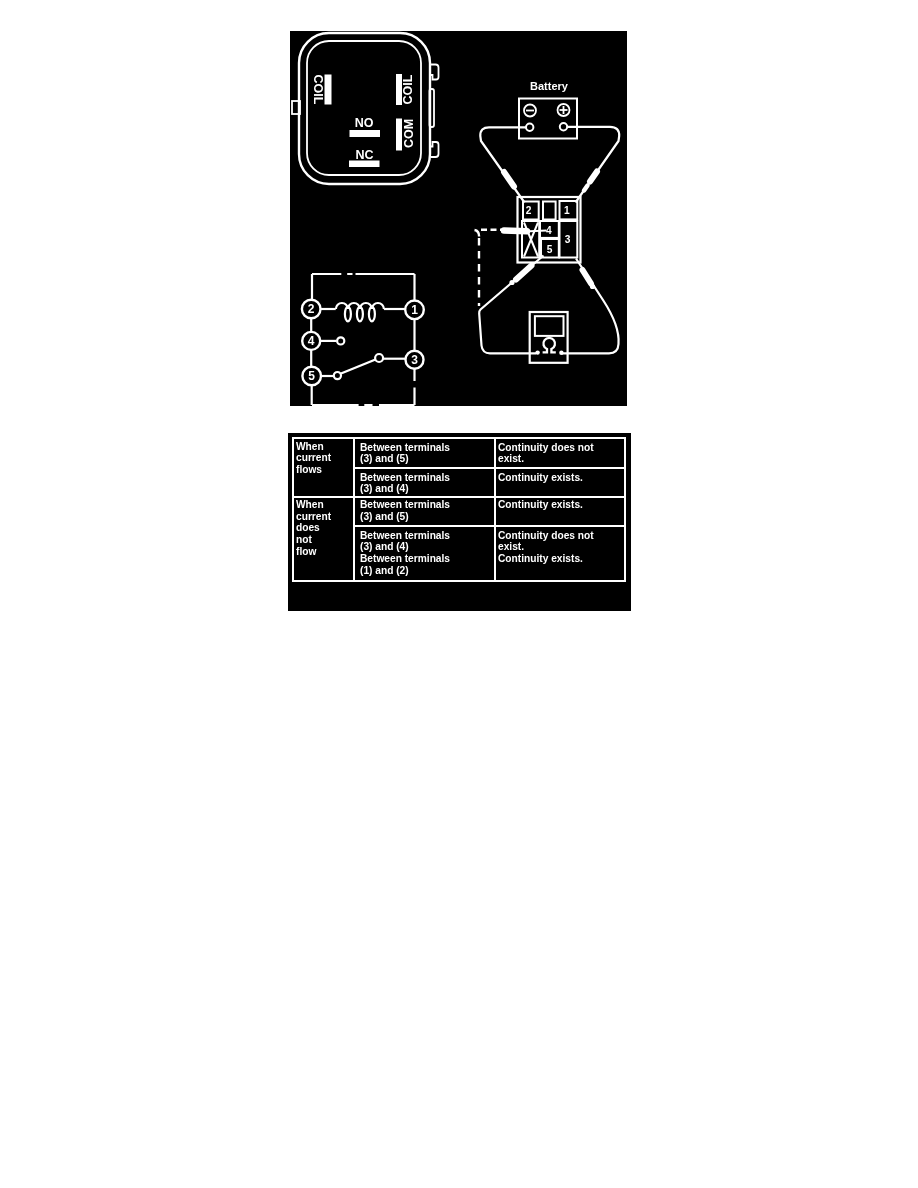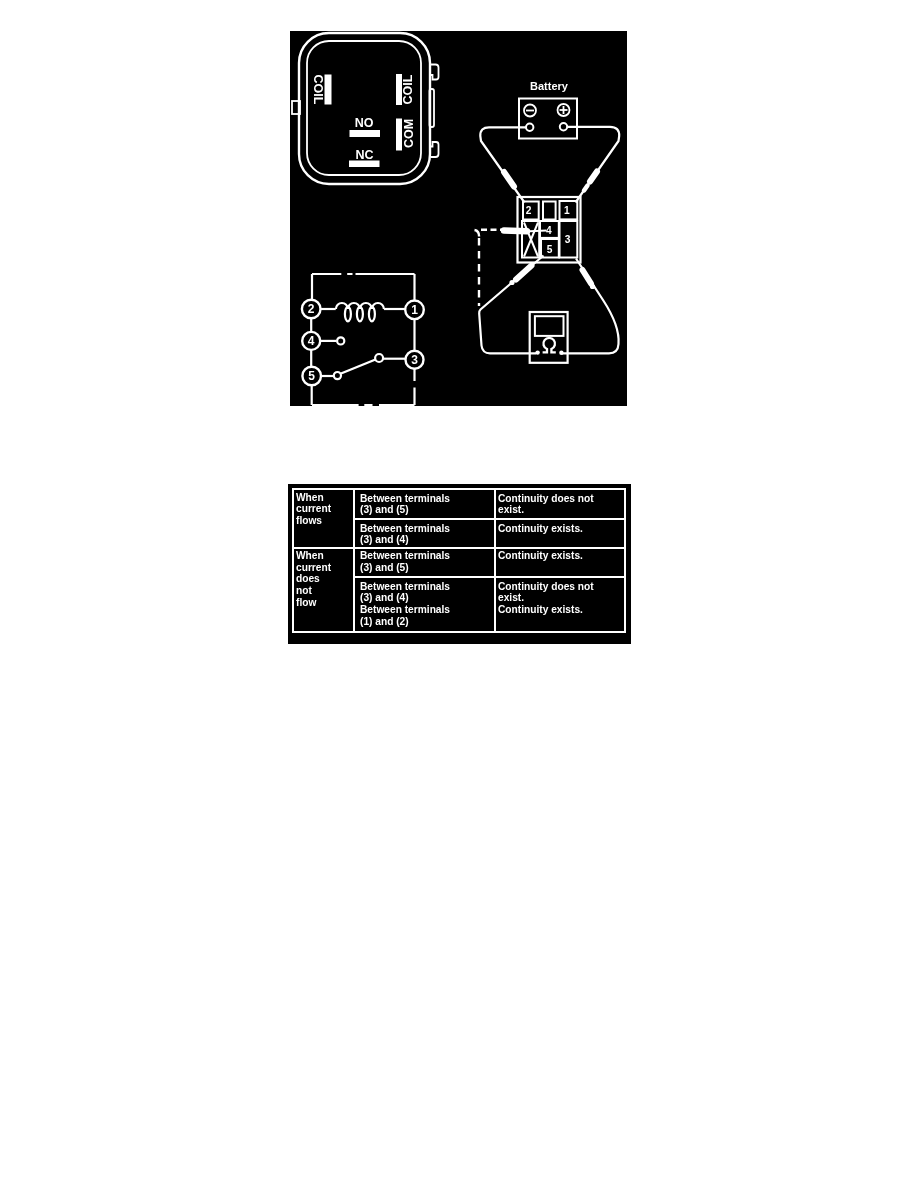--- a/index.html
+++ b/index.html
@@ -154,21 +154,21 @@
   <circle cx="50.7" cy="309.9" r="3.6" stroke-width="2.2"></circle>
 
   <path d="M31,345 H43.7" stroke-width="2.2"></path>
   <circle cx="47.4" cy="344.6" r="3.6" stroke-width="2.2"></circle>
   <line x1="51" y1="342.5" x2="85.5" y2="328.5" stroke-width="2.4"></line>
   <circle cx="89.1" cy="327" r="4" stroke-width="2.2"></circle>
   <path d="M93.2,327.7 H115.5" stroke-width="2.2"></path>
 </svg>
 </div>
 
-<div class="abs" style="left:288px;top:484px;width:343px;height:160px;background:#000;transform:translateZ(0);opacity:0.999;">
+<div class="abs" style="left:288px;top:433px;width:343px;height:178px;background:#000;transform:translateZ(0);opacity:0.999;">
 
   <div class="abs" style="left:4px;top:4px;width:330px;height:141px;border:2px solid #fff;"></div>
 
   <div class="abs" style="left:64.5px;top:4px;width:2.5px;height:143px;background:#fff;"></div>
 
   <div class="abs" style="left:205.5px;top:4px;width:2.5px;height:143px;background:#fff;"></div>
 
   <div class="abs" style="left:64.5px;top:34px;width:271.5px;height:2px;background:#fff;"></div>
 
   <div class="abs" style="left:4px;top:62.5px;width:332px;height:2.5px;background:#fff;"></div>

